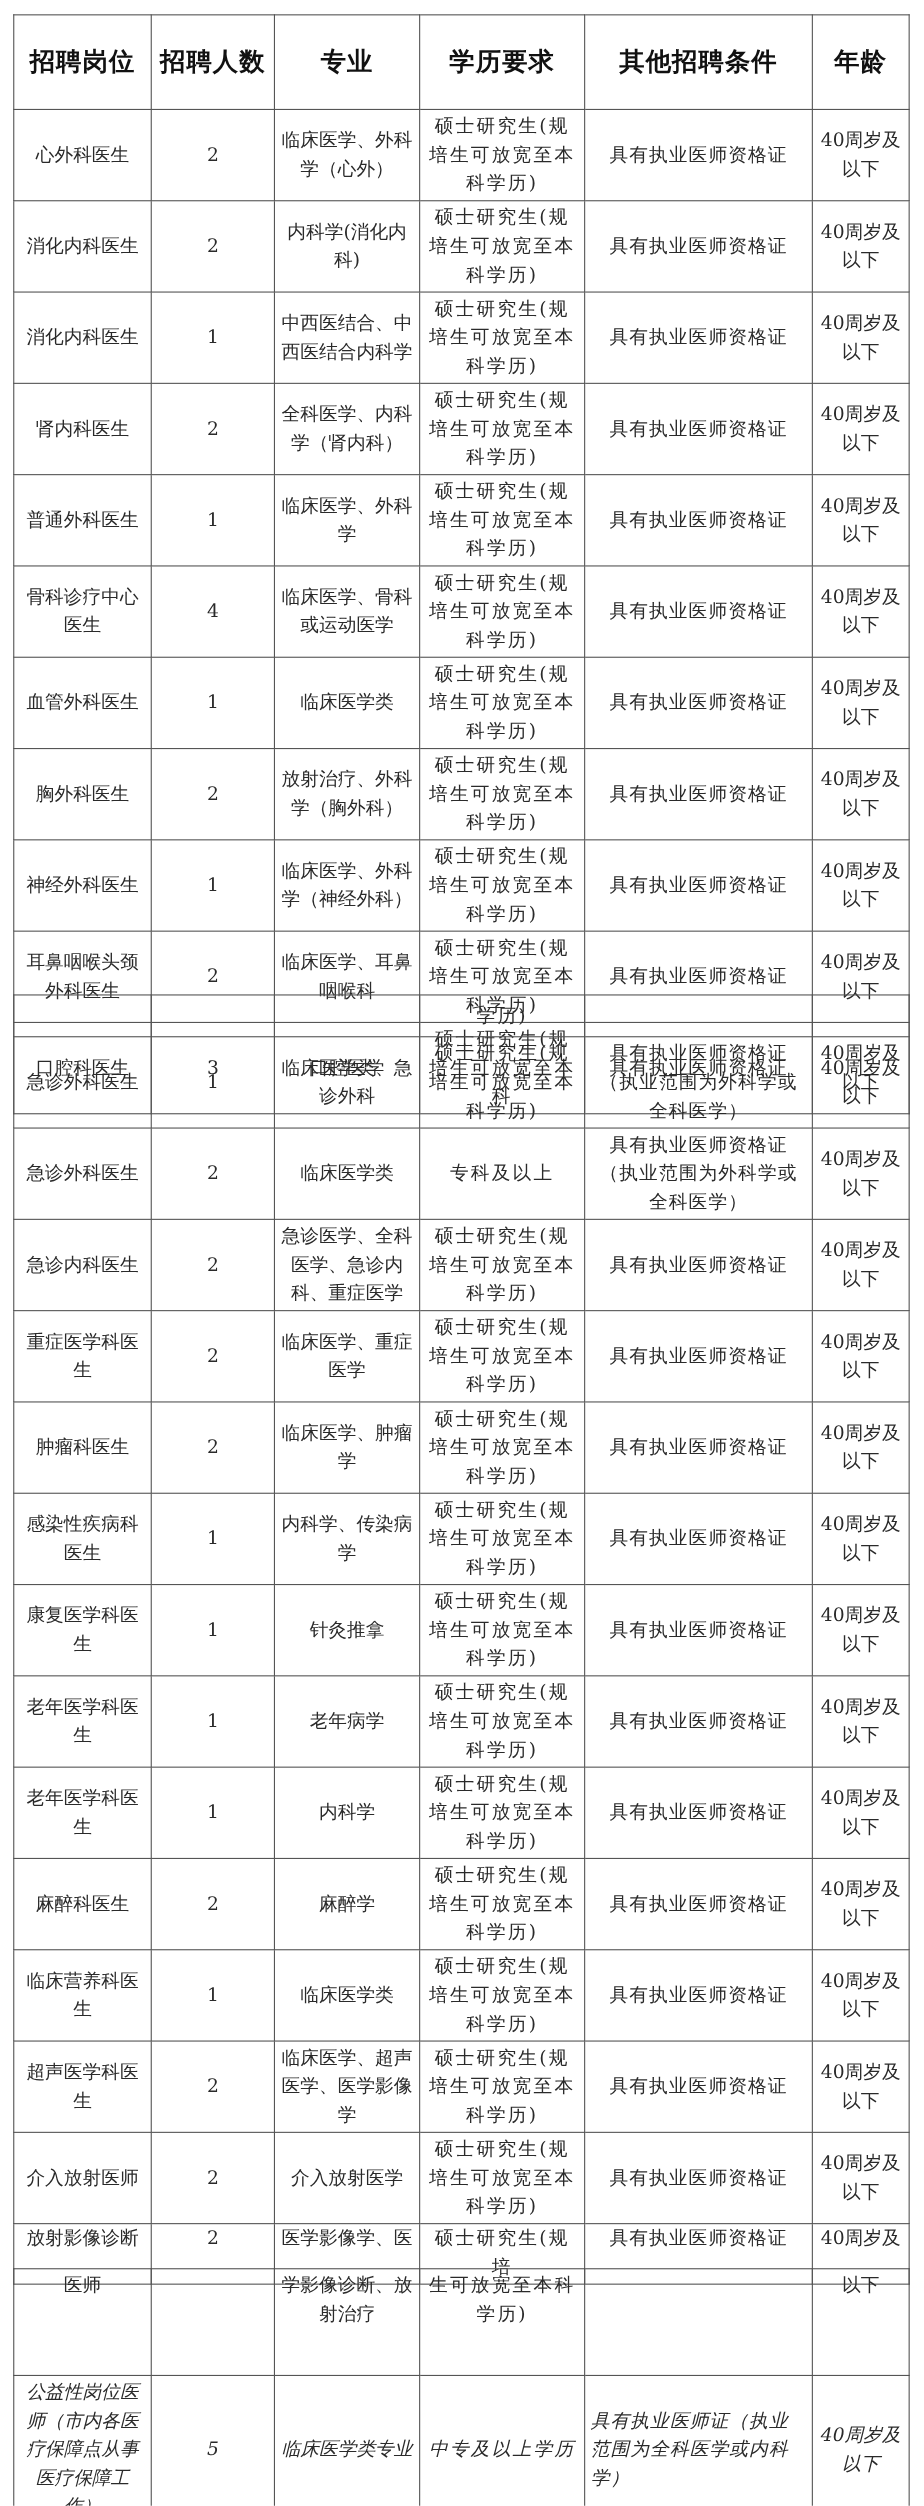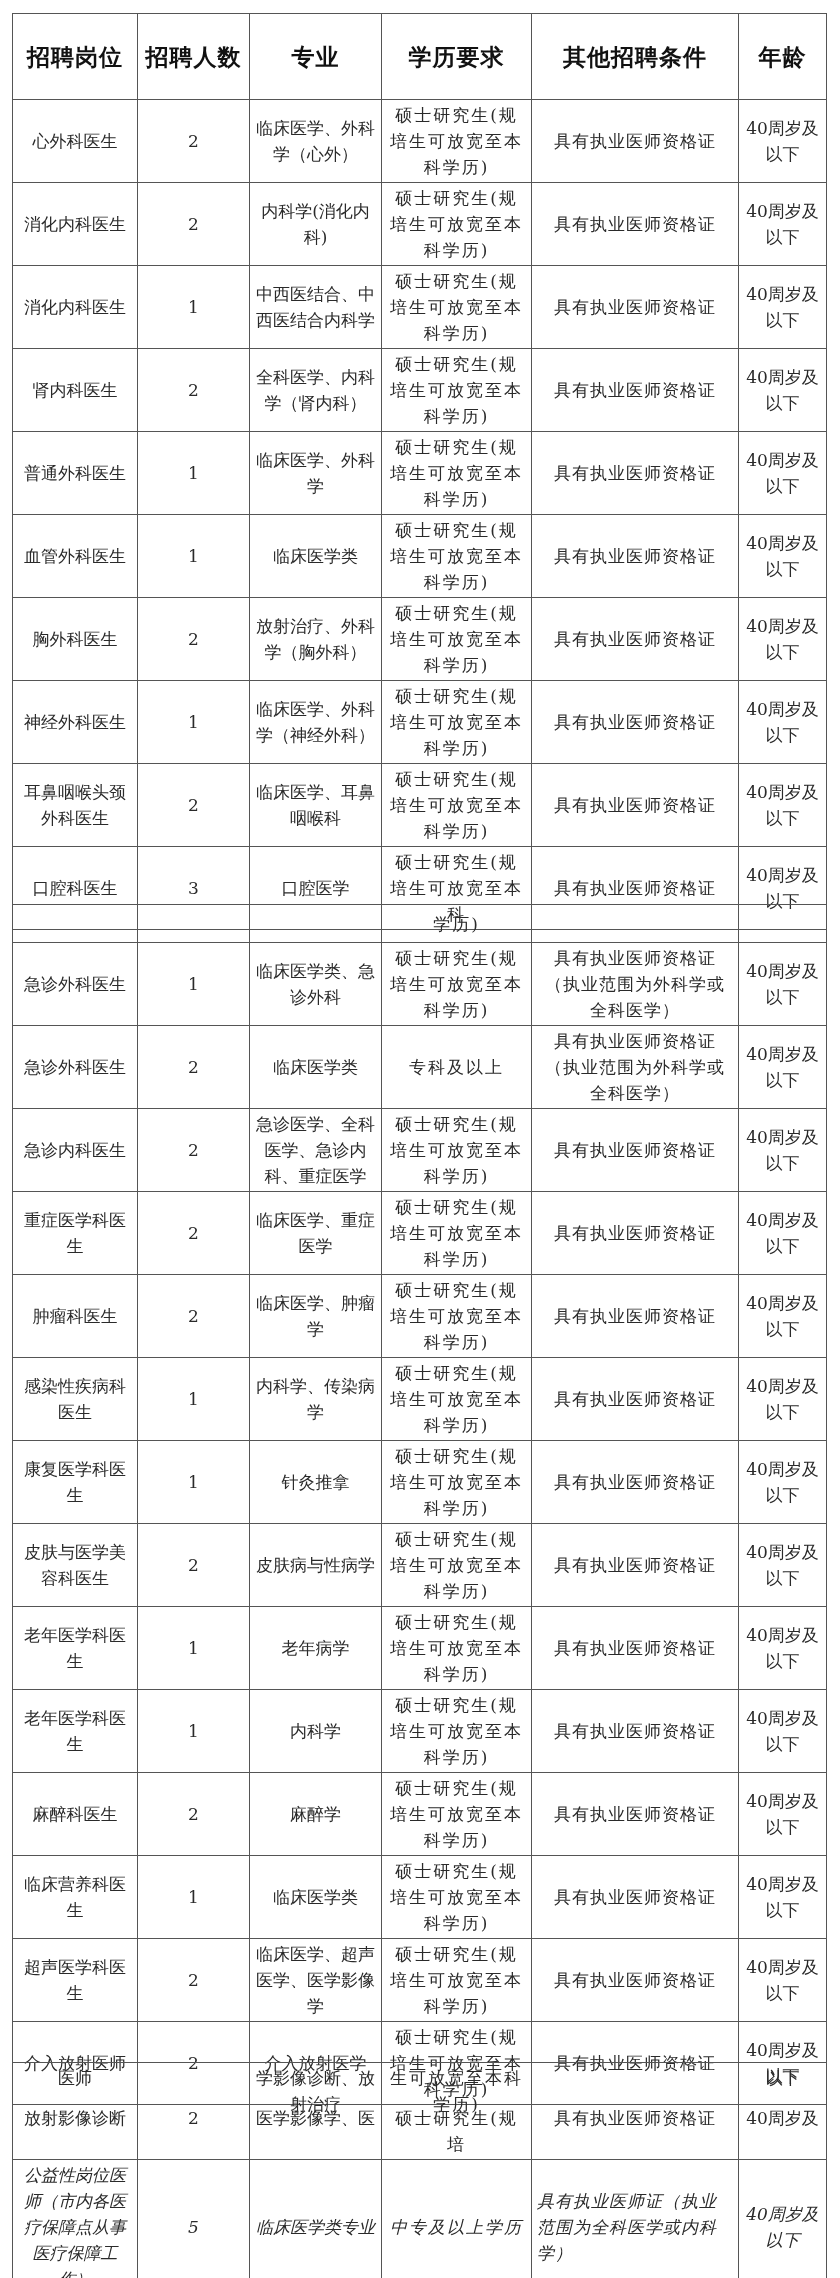--- a/index.html
+++ b/index.html
@@ -81,20 +81,28 @@
       </tr>
       <tr>
         <td>普通外科医生</td>
         <td>1</td>
         <td>临床医学、外科学</td>
         <td class="edu">硕士研究生(规培生可放宽至本科学历)</td>
         <td class="cond">具有执业医师资格证</td>
         <td>40周岁及以下</td>
       </tr>
       <tr>
+        <td>骨科诊疗中心医生</td>
+        <td>4</td>
+        <td>临床医学、骨科或运动医学</td>
+        <td class="edu">硕士研究生(规培生可放宽至本科学历)</td>
+        <td class="cond">具有执业医师资格证</td>
+        <td>40周岁及以下</td>
+      </tr>
+      <tr>
         <td>血管外科医生</td>
         <td>1</td>
         <td>临床医学类</td>
         <td class="edu">硕士研究生(规培生可放宽至本科学历)</td>
         <td class="cond">具有执业医师资格证</td>
         <td>40周岁及以下</td>
       </tr>
       <tr>
         <td>胸外科医生</td>
         <td>2</td>
@@ -195,28 +203,20 @@
         <td>1</td>
         <td>内科学、传染病学</td>
         <td class="edu">硕士研究生(规培生可放宽至本科学历)</td>
         <td class="cond">具有执业医师资格证</td>
         <td>40周岁及以下</td>
       </tr>
       <tr>
         <td>康复医学科医生</td>
         <td>1</td>
         <td>针灸推拿</td>
-        <td class="edu">硕士研究生(规培生可放宽至本科学历)</td>
-        <td class="cond">具有执业医师资格证</td>
-        <td>40周岁及以下</td>
-      </tr>
-      <tr>
-        <td>皮肤与医学美容科医生</td>
-        <td>2</td>
-        <td>皮肤病与性病学</td>
         <td class="edu">硕士研究生(规培生可放宽至本科学历)</td>
         <td class="cond">具有执业医师资格证</td>
         <td>40周岁及以下</td>
       </tr>
       <tr>
         <td>老年医学科医生</td>
         <td>1</td>
         <td>老年病学</td>
         <td class="edu">硕士研究生(规培生可放宽至本科学历)</td>
         <td class="cond">具有执业医师资格证</td>

